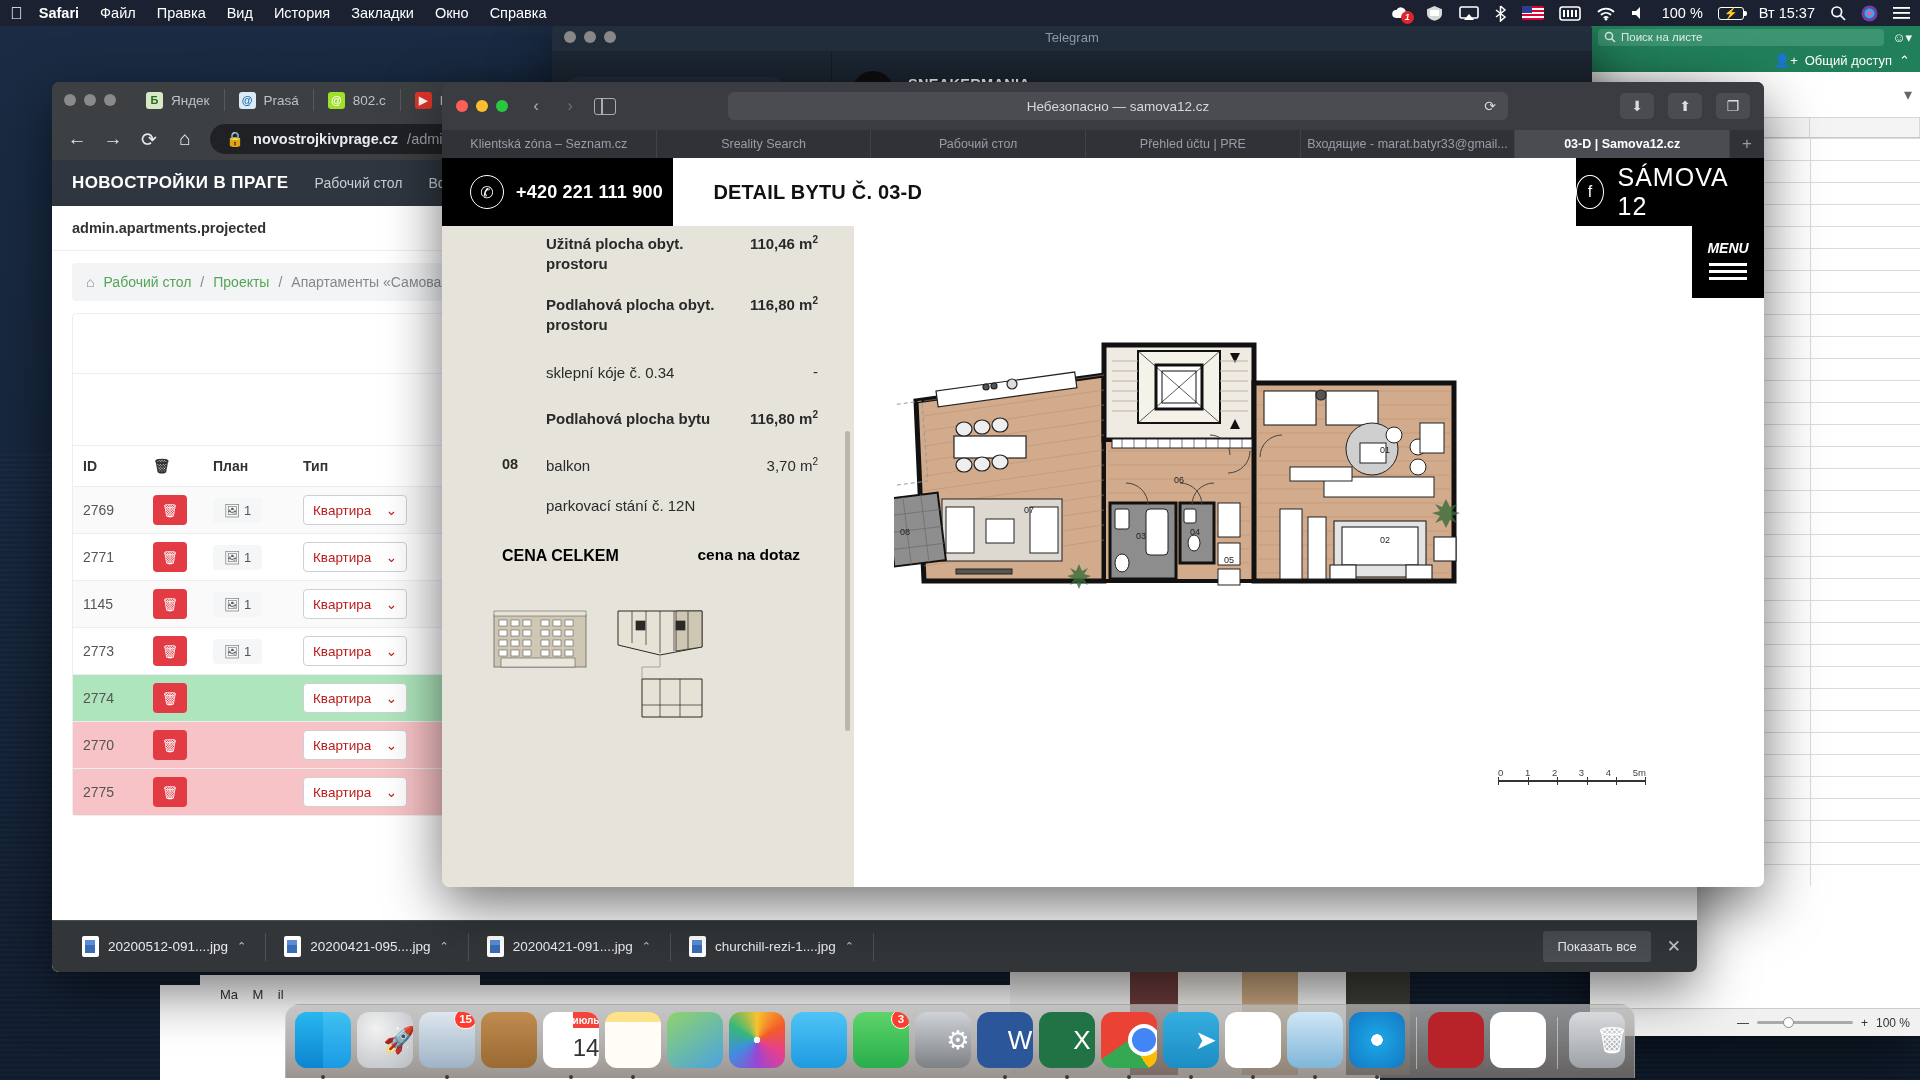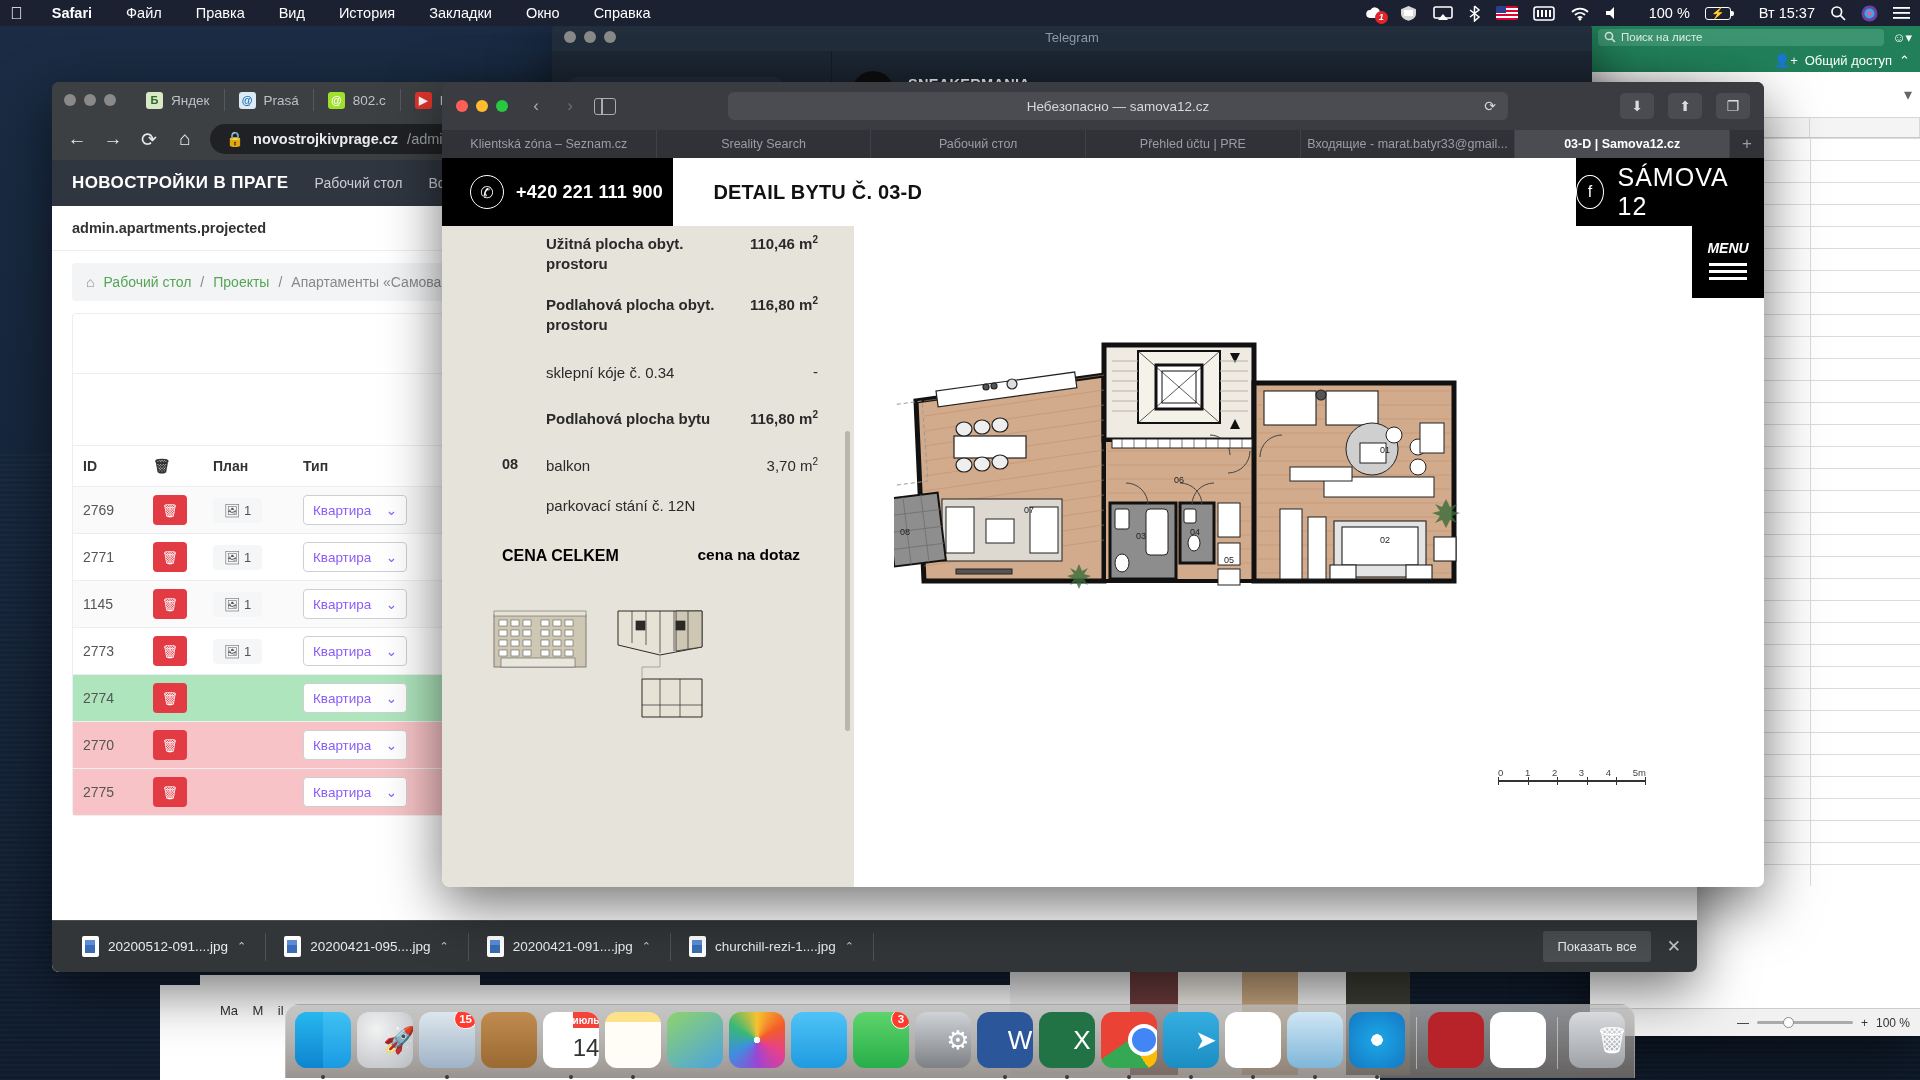--- a/index.html
+++ b/index.html
@@ -20,21 +20,21 @@
     background: repeating-linear-gradient(180deg, rgba(255,255,255,0.018) 0 2px, rgba(0,0,0,0.02) 2px 5px);
   }
 
   
   #menubar {
     position: absolute; top:0; left:0; right:0; height: 26px;
     background: #1b2130; display:flex; align-items:center;
     padding: 0 10px; color:#fff; font-size:14.5px; z-index: 400;
   }
   #menubar .apple { font-size: 17px; margin-right: 16px; line-height:1; }
-  .mb-item { margin-right: 21px; white-space: nowrap; margin-left: 13px; }
+  .mb-item { margin-right: 21px; white-space: nowrap; }
   .mb-item.bold { font-weight: bold; }
   #menubar .spacer { flex: 1; }
   .mb-right { display:flex; align-items:center; gap: 15px; }
   .mb-right .micon { display:flex; align-items:center; }
   .tiny-badge {
     background:#e0242a; color:#fff; border-radius:50%; width:13px; height:13px;
     font-size:9px; display:flex; align-items:center; justify-content:center;
     position:absolute; right:-4px; bottom:-3px; font-weight:bold;
   }
   .flag {
@@ -123,21 +123,21 @@
   #adm-crumbs a { color:#56a556; text-decoration:none; }
   #adm-card { margin: 10px 20px; border:1px solid #eceef0; border-radius:4px; }
   .adm-blank { height: 60px; border-bottom:1px solid #eceef0; }
   .adm-blank.b2 { height: 72px; }
   table.adm { width:100%; border-collapse: collapse; font-size:14px; }
   table.adm th { text-align:left; padding: 12px 10px; color:#333; font-weight:bold; font-size:14px; }
   table.adm td { padding: 8px 10px; border-top:1px solid #eceef0; color:#555; vertical-align: middle; }
   .del-btn { width:34px; height:30px; background:#e23b44; border-radius:4px; color:#fff; display:flex; align-items:center; justify-content:center; font-size:13px; }
   .plan-chip { background:#f5f6f7; border-radius:4px; padding:5px 11px; display:inline-flex; align-items:center; gap:5px; font-size:13px; color:#555; }
   .sel { border:1px solid #ccd0d5; border-radius:4px; background:#fff; padding:6px 9px; width:104px;
-         display:flex; align-items:center; justify-content:space-between; font-size:13.5px; color:#8b5cf6; }
+         display:flex; align-items:center; justify-content:space-between; font-size:13.5px; color:#b91c1c; }
   .txt { border:1px solid #ccd0d5; border-radius:4px; background:#fff; padding:6px 9px; width:150px; font-size:13.5px; color:#444; }
   tr.row-green td { background:#aee5bc; }
   tr.row-red td { background:#f7c3c6; }
   tr.row-alt td { background:#fafafa; }
 
   
   #dl-bar { position:absolute; left:0; right:0; bottom:0; height: 52px; background:#323639;
      display:flex; align-items:center; padding: 0 12px; gap:0; border-top:1px solid #4a4e51;}
   .dl-item { display:flex; align-items:center; gap:9px; padding:0 18px; height:32px; border-right:1px solid #50545700; color:#e8eaed; font-size:13.5px; }
   .dl-sep { width:1px; height:28px; background:#4e5255; }
@@ -257,21 +257,21 @@
   .photo-strip { position:absolute; z-index: 12; background:#fff; }
 </style>
 </head>
 <body>
 
 <div id="desktop"></div>
 
 <div class="bgdoc" style="left:160px; top:985px; width:1220px; height:95px;"></div>
 <div class="photo-strip" style="left:1010px; top:955px; width:400px; height:120px; background:linear-gradient(90deg,#f2f2f2 0 30%, #6b3b3b 30% 42%, #f0ece6 42% 58%, #c9a77f 58% 72%, #f3f3f3 72% 84%, #3d3d35 84% 100%);"></div>
 <div class="bgdoc" style="left:200px; top:975px; width:280px; height:105px;">
-  <div style="padding:28px 20px; font-size:13px; color:#333;">Ma&nbsp;&nbsp;&nbsp;&nbsp;M&nbsp;&nbsp;&nbsp;&nbsp;il</div>
+  <div style="padding:12px 20px; font-size:13px; color:#333;">Ma&nbsp;&nbsp;&nbsp;&nbsp;M&nbsp;&nbsp;&nbsp;&nbsp;il</div>
 </div>
 
 <div class="win" id="excel">
   <div id="excel-ribbon">
     <div class="xl-search">
       <svg width="12" height="12" viewBox="0 0 12 12">
           <circle cx="5" cy="5" r="3.6" fill="none" stroke="#dff0e7" stroke-width="1.5"></circle>
           <line x1="7.6" y1="7.6" x2="11" y2="11" stroke="#dff0e7" stroke-width="1.5"></line>
         </svg>
       <span>Поиск на листе</span>

